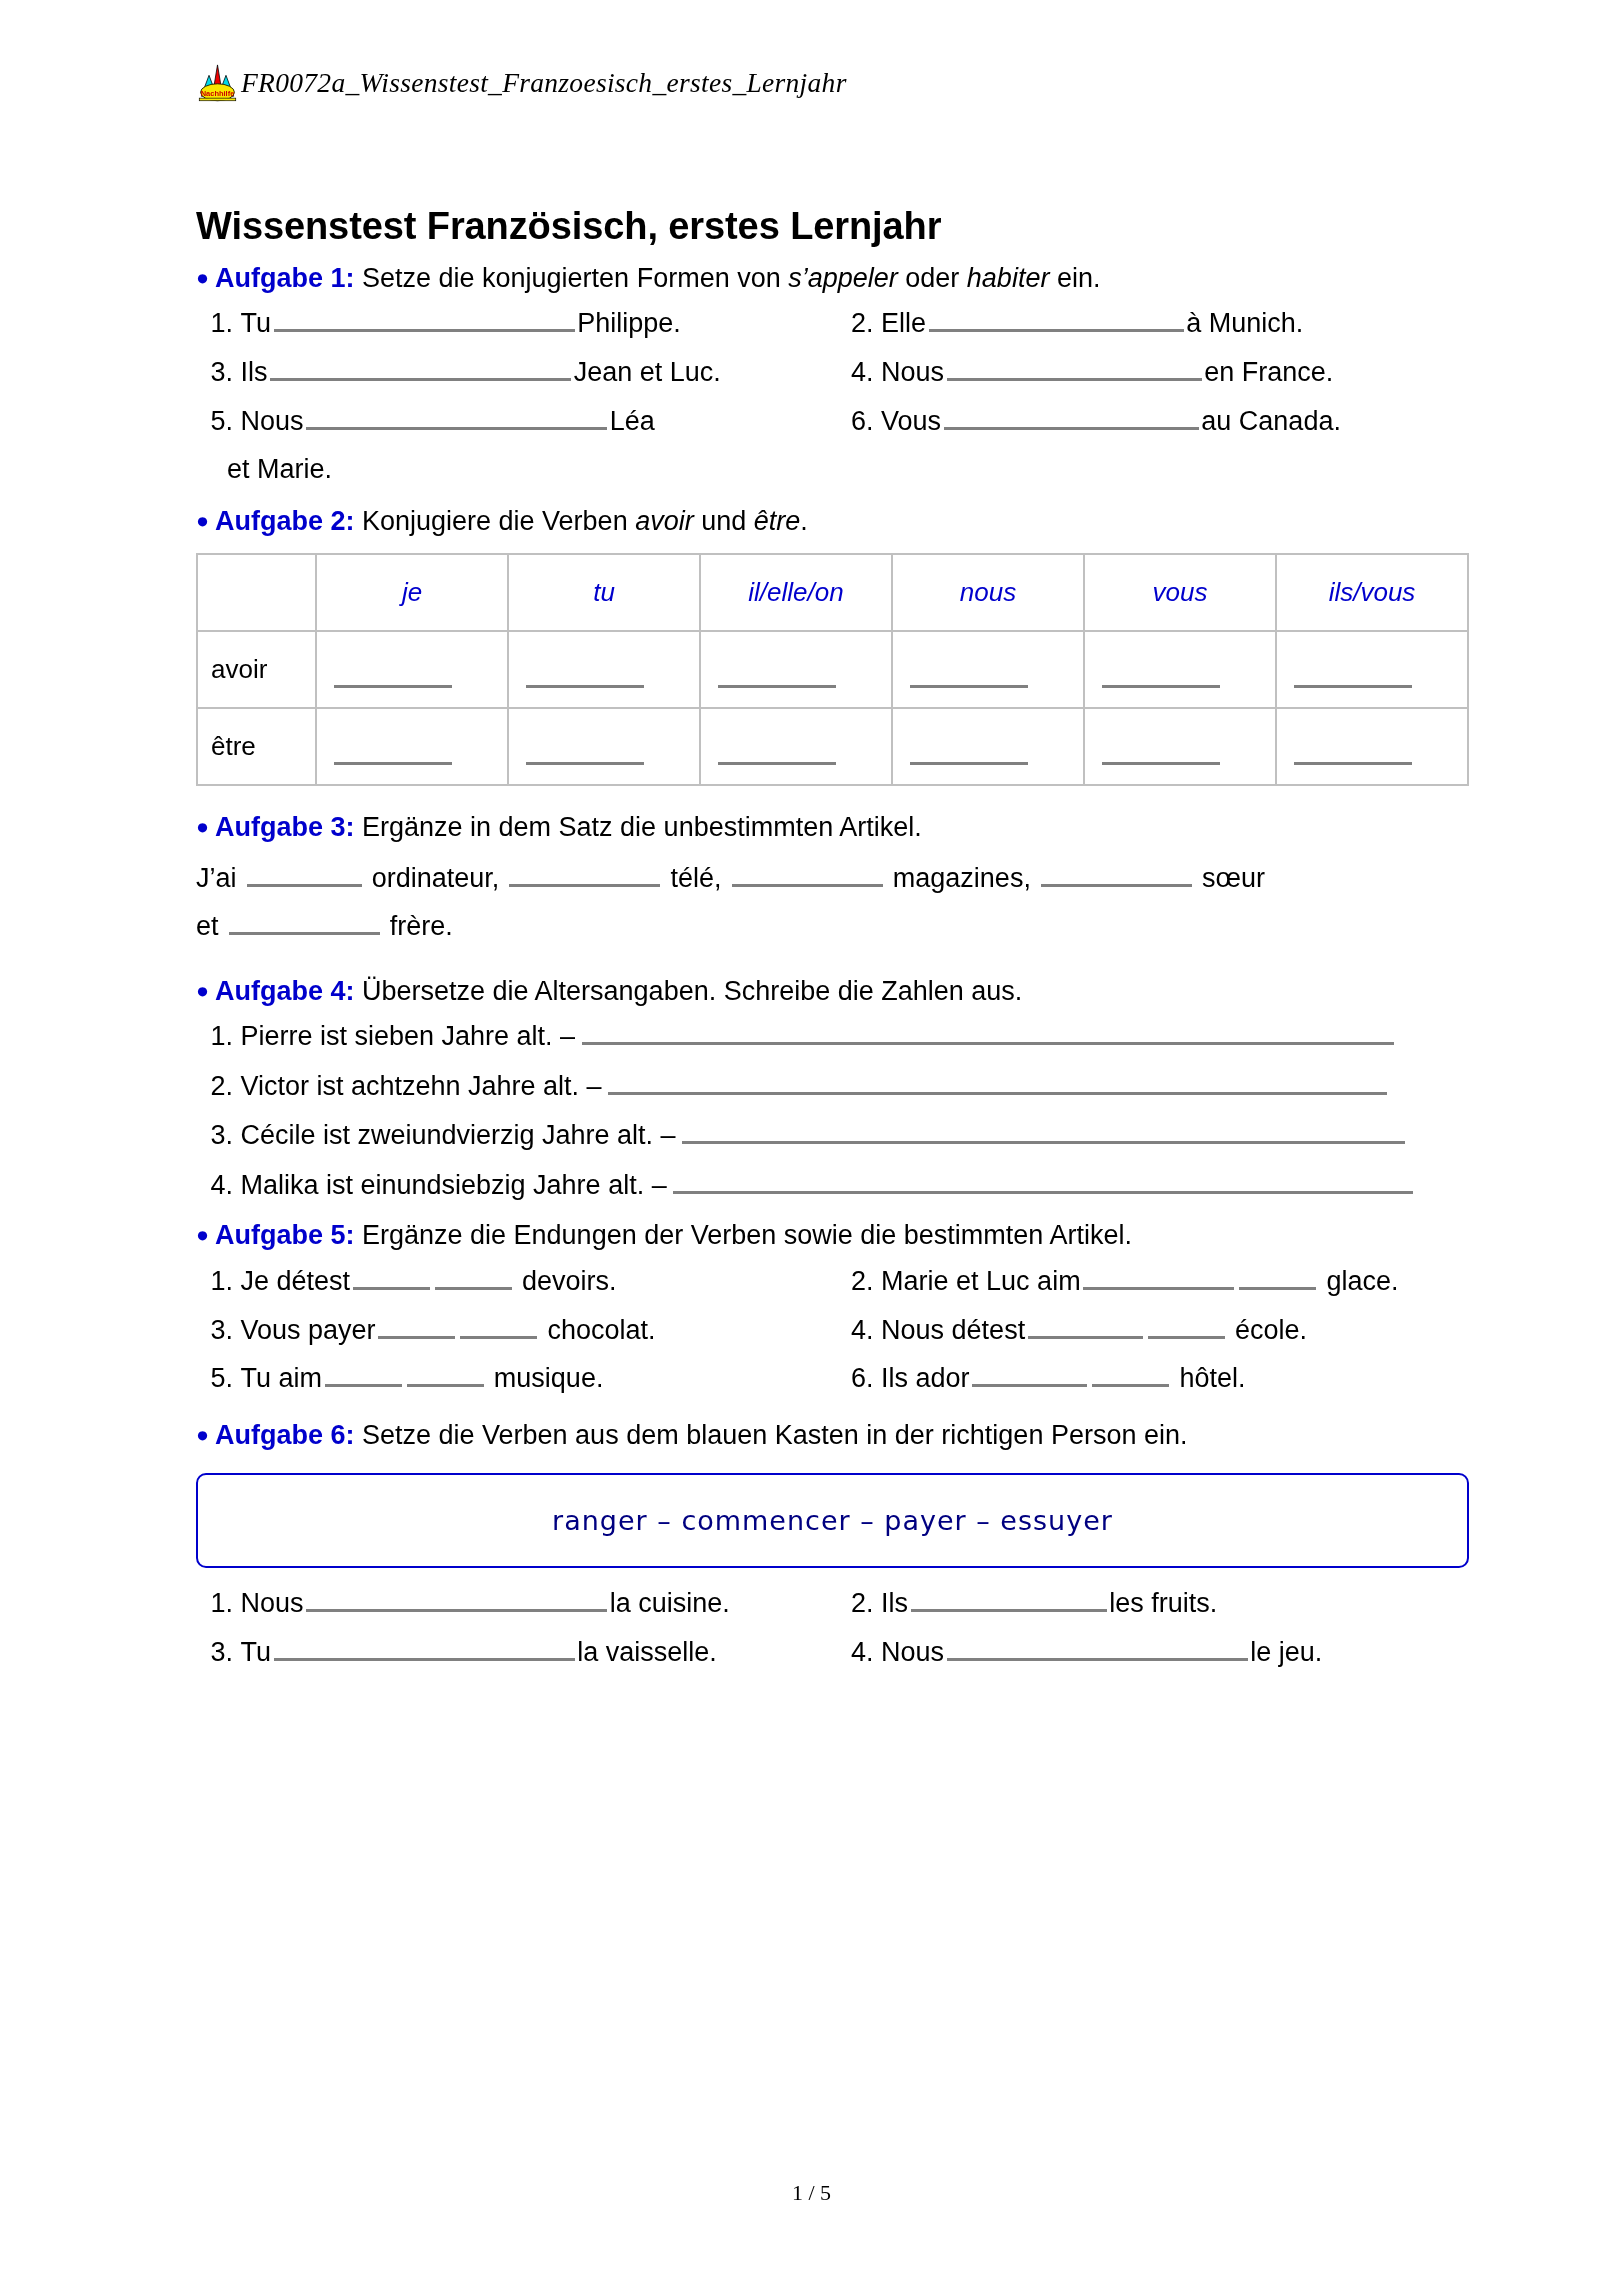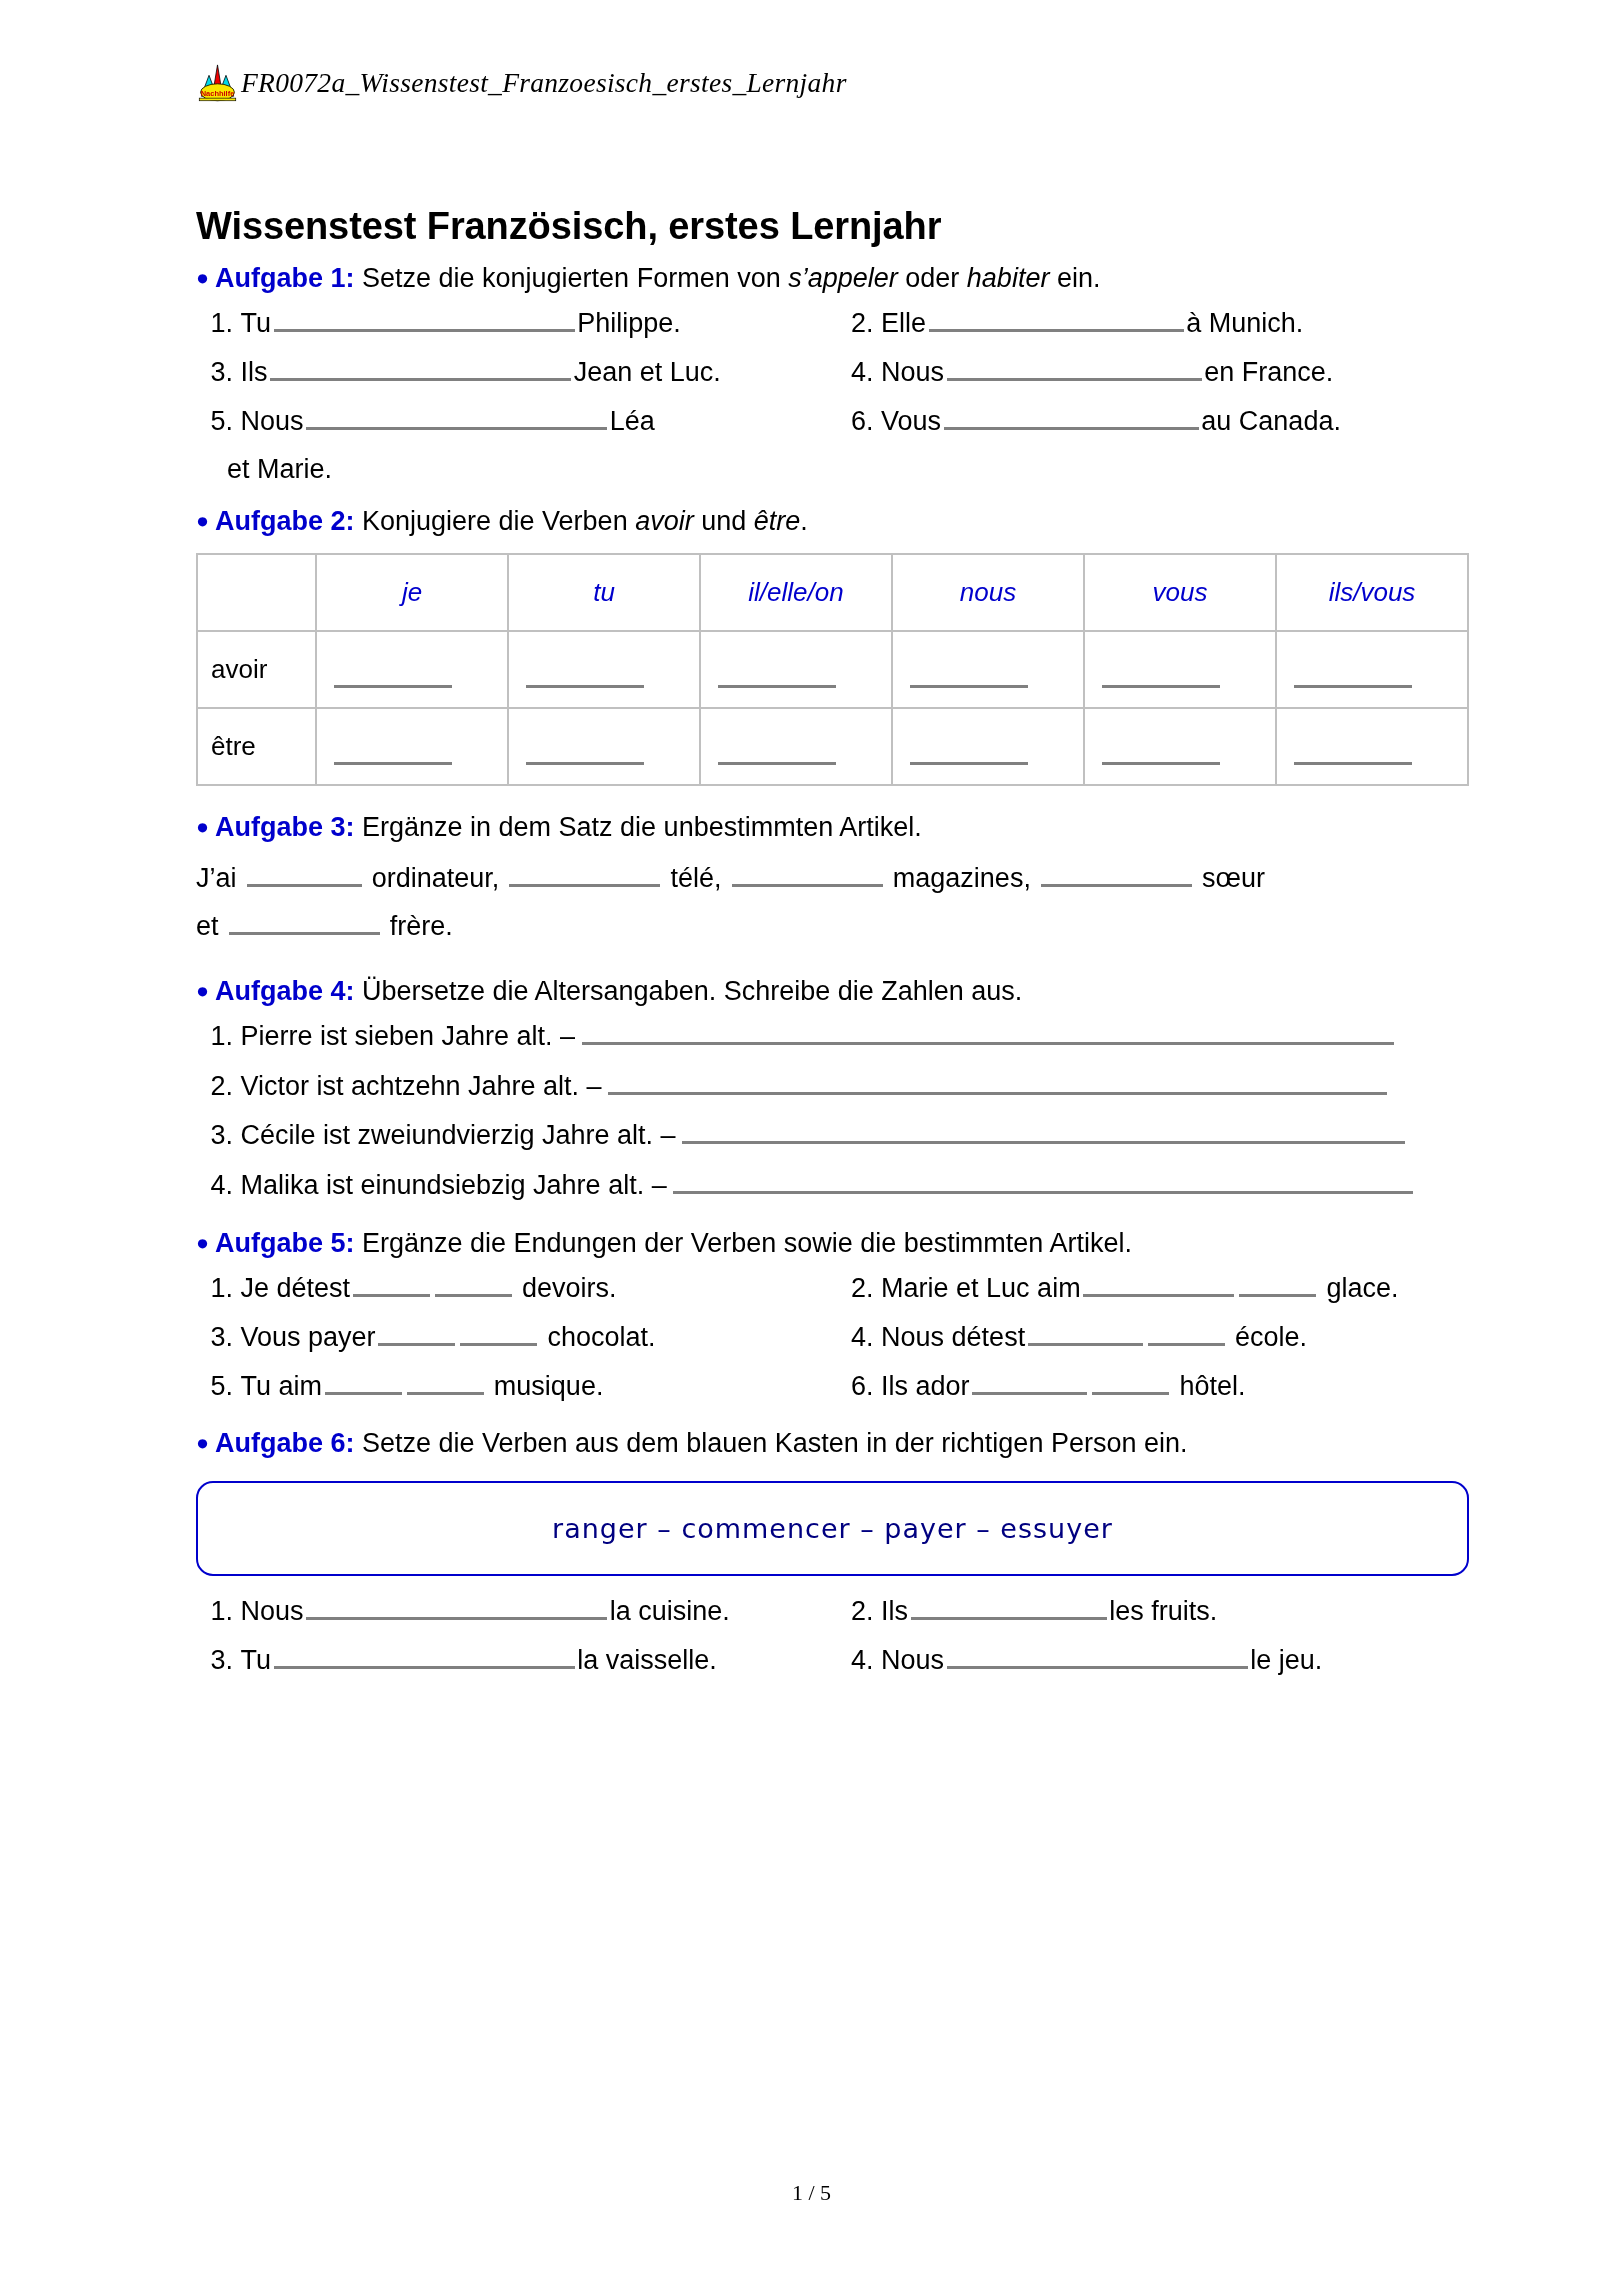--- a/index.html
+++ b/index.html
@@ -177,21 +177,21 @@
   .lr-2 .blank-fill { max-width: 779px; }
   .lr-3 .blank-fill { max-width: 723px; }
   .lr-4 .blank-fill { max-width: 740px; }
 
   
   .word-box {
     margin: 19.6px 0 10.5px 0;
     width: 1273px;
     height: 95px;
     border: 2.6px solid #0000CC;
-    border-radius: 17px;
+    border-radius: 10px;
     display: flex;
     align-items: center;
     justify-content: center;
   }
   .word-box-text {
     font-family: "DejaVu Sans", sans-serif;
     font-size: 27px;
     color: #000080;
     letter-spacing: 1px;
     white-space: nowrap;
@@ -358,21 +358,21 @@
       <div class="long-row lr-3">
         <span class="txt">3.</span>&nbsp;<span class="txt">Cécile ist zweiundvierzig Jahre alt. –</span>
         <span class="blank-fill"></span>
       </div>
       <div class="long-row lr-4">
         <span class="txt">4.</span>&nbsp;<span class="txt">Malika ist einundsiebzig Jahre alt. –</span>
         <span class="blank-fill"></span>
       </div>
     </div>
 
-    <p class="task-head" style="margin-top:26px;">
+    <p class="task-head" style="margin-top:18px;">
       <span class="bullet">●</span><span class="task-label">Aufgabe 5:</span><span> Ergänze die Endungen der Verben sowie die bestimmten Artikel.</span>
     </p>
 
     <div class="rows">
       <div class="row">
         <div class="col col-a">
           <span class="txt">1.</span>&nbsp;<span class="txt">Je détest</span><span class="blank blank-sm"></span><span class="blank blank-sm"></span>&nbsp;<span class="txt">devoirs.</span>
         </div>
         <div class="col col-b">
           <span class="txt">2.</span>&nbsp;<span class="txt">Marie et Luc aim</span><span class="blank blank-lg"></span><span class="blank blank-sm"></span>&nbsp;<span class="txt">glace.</span>

